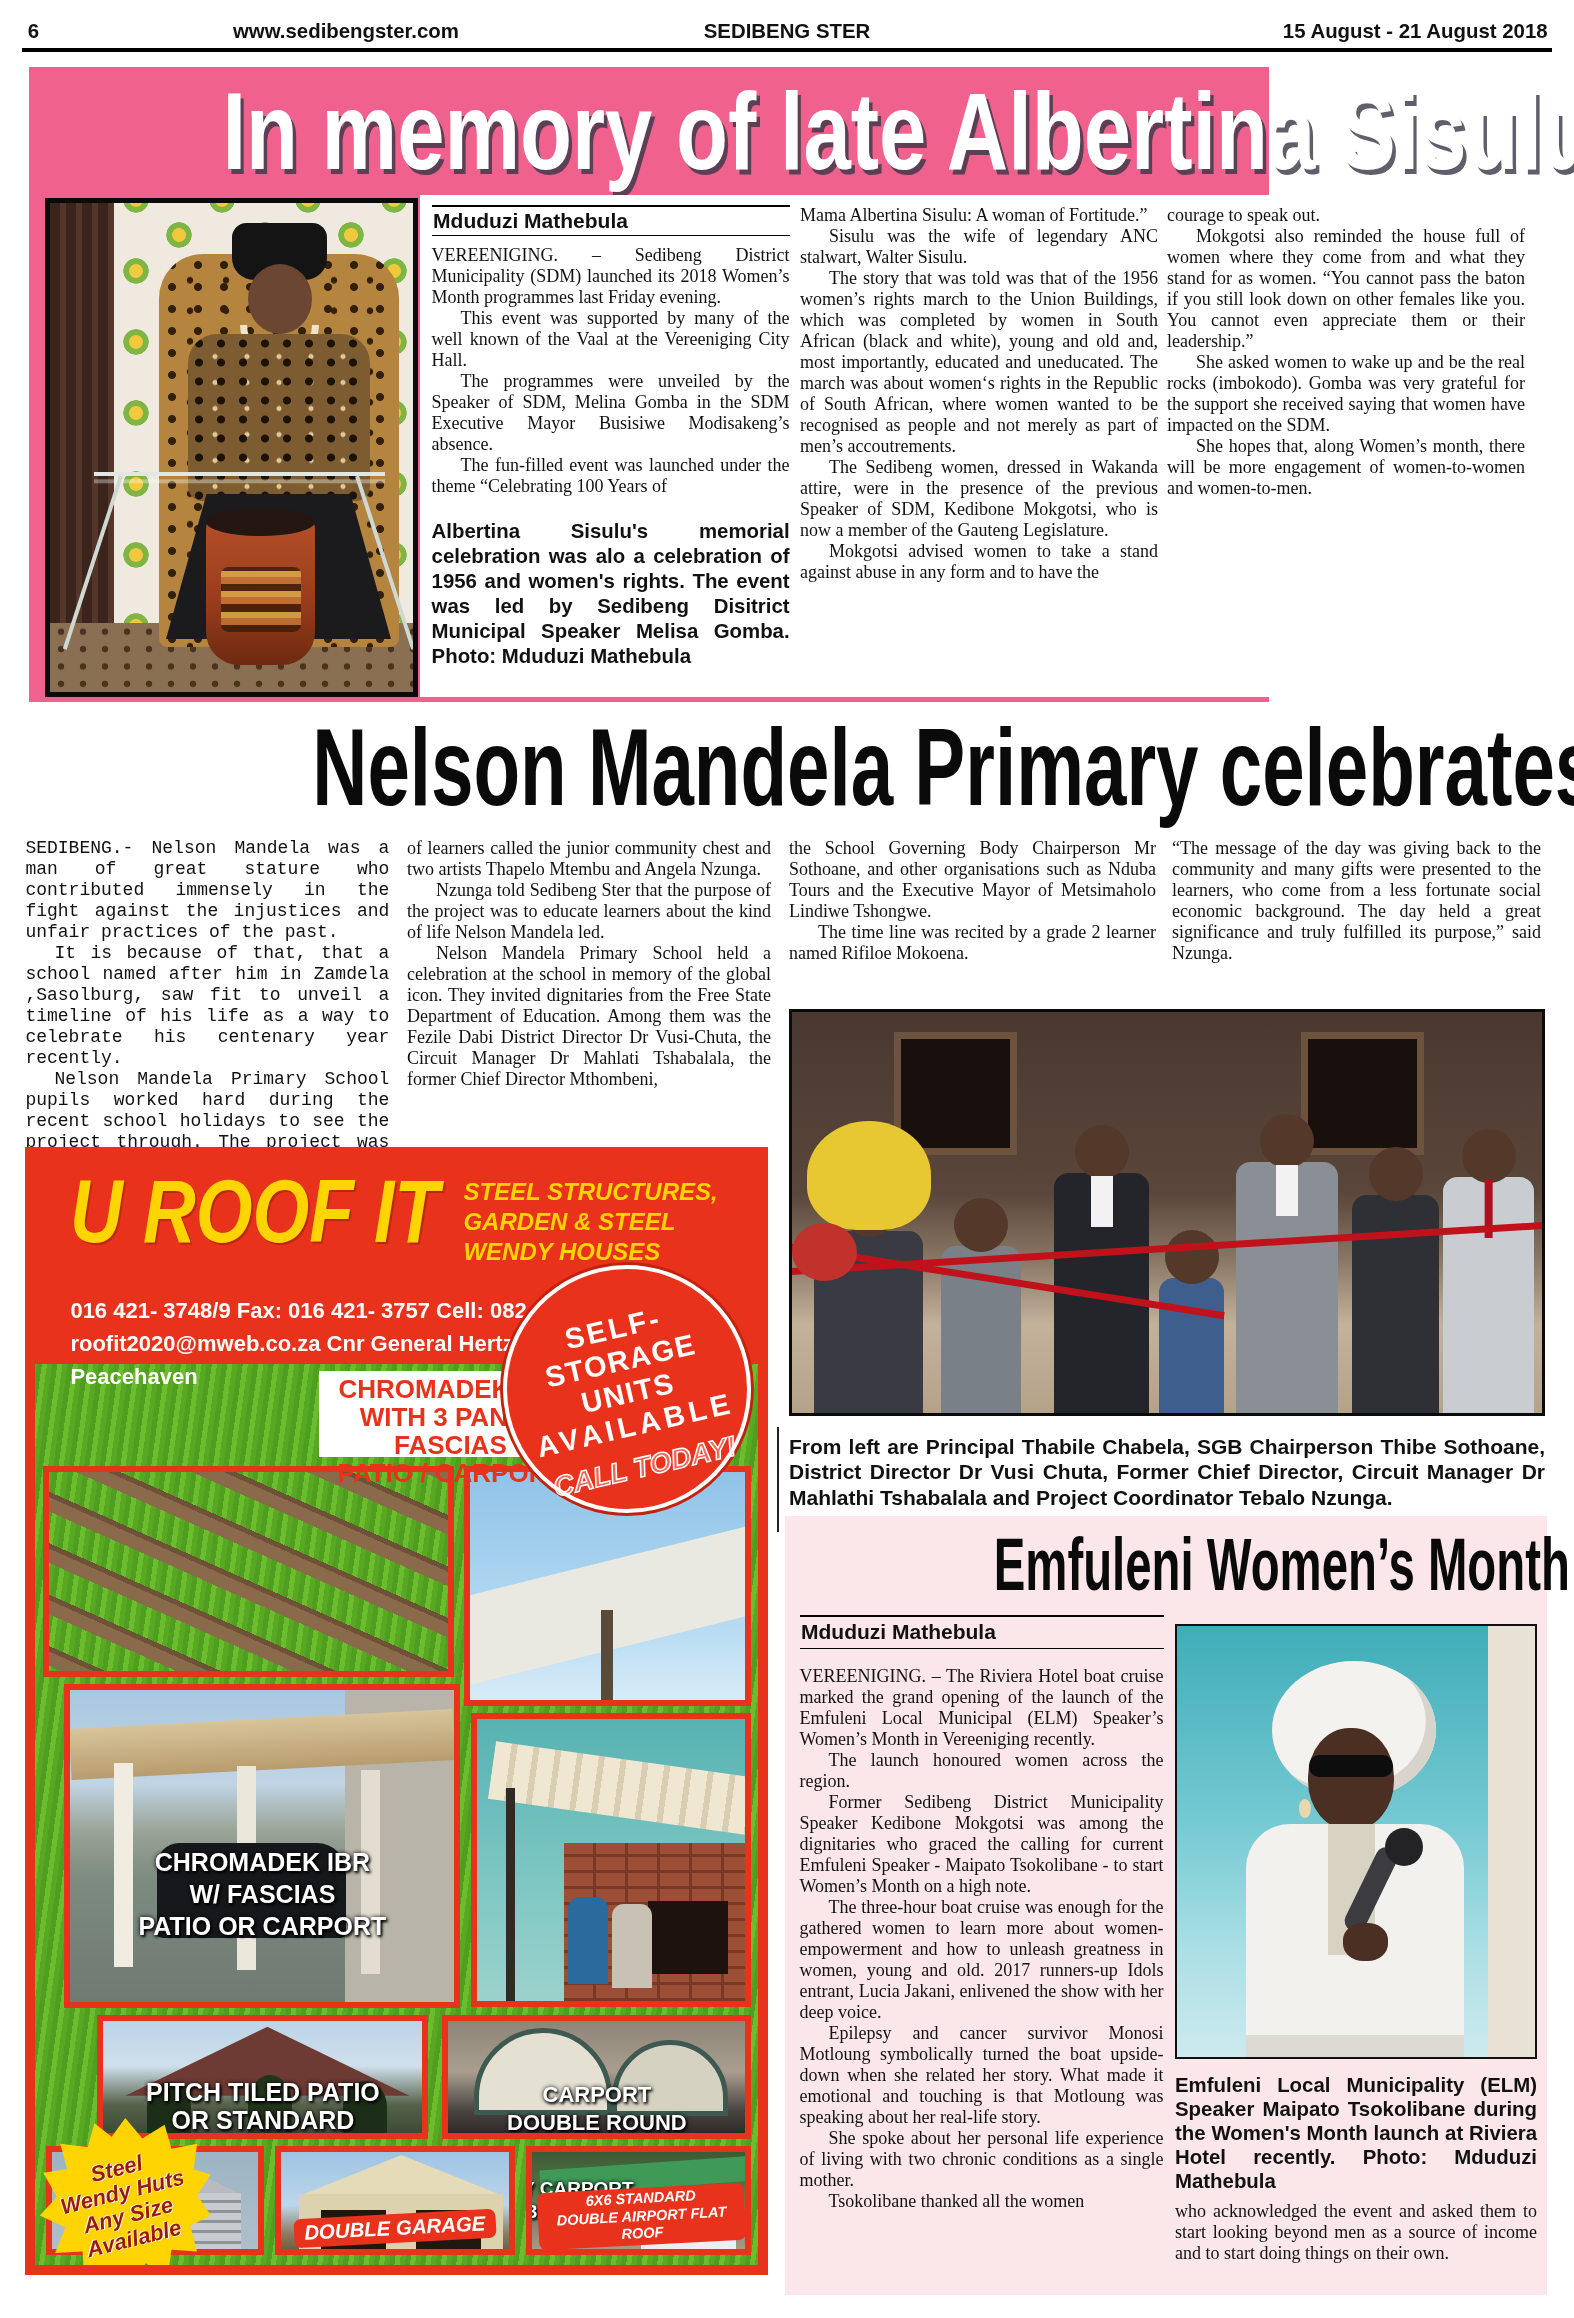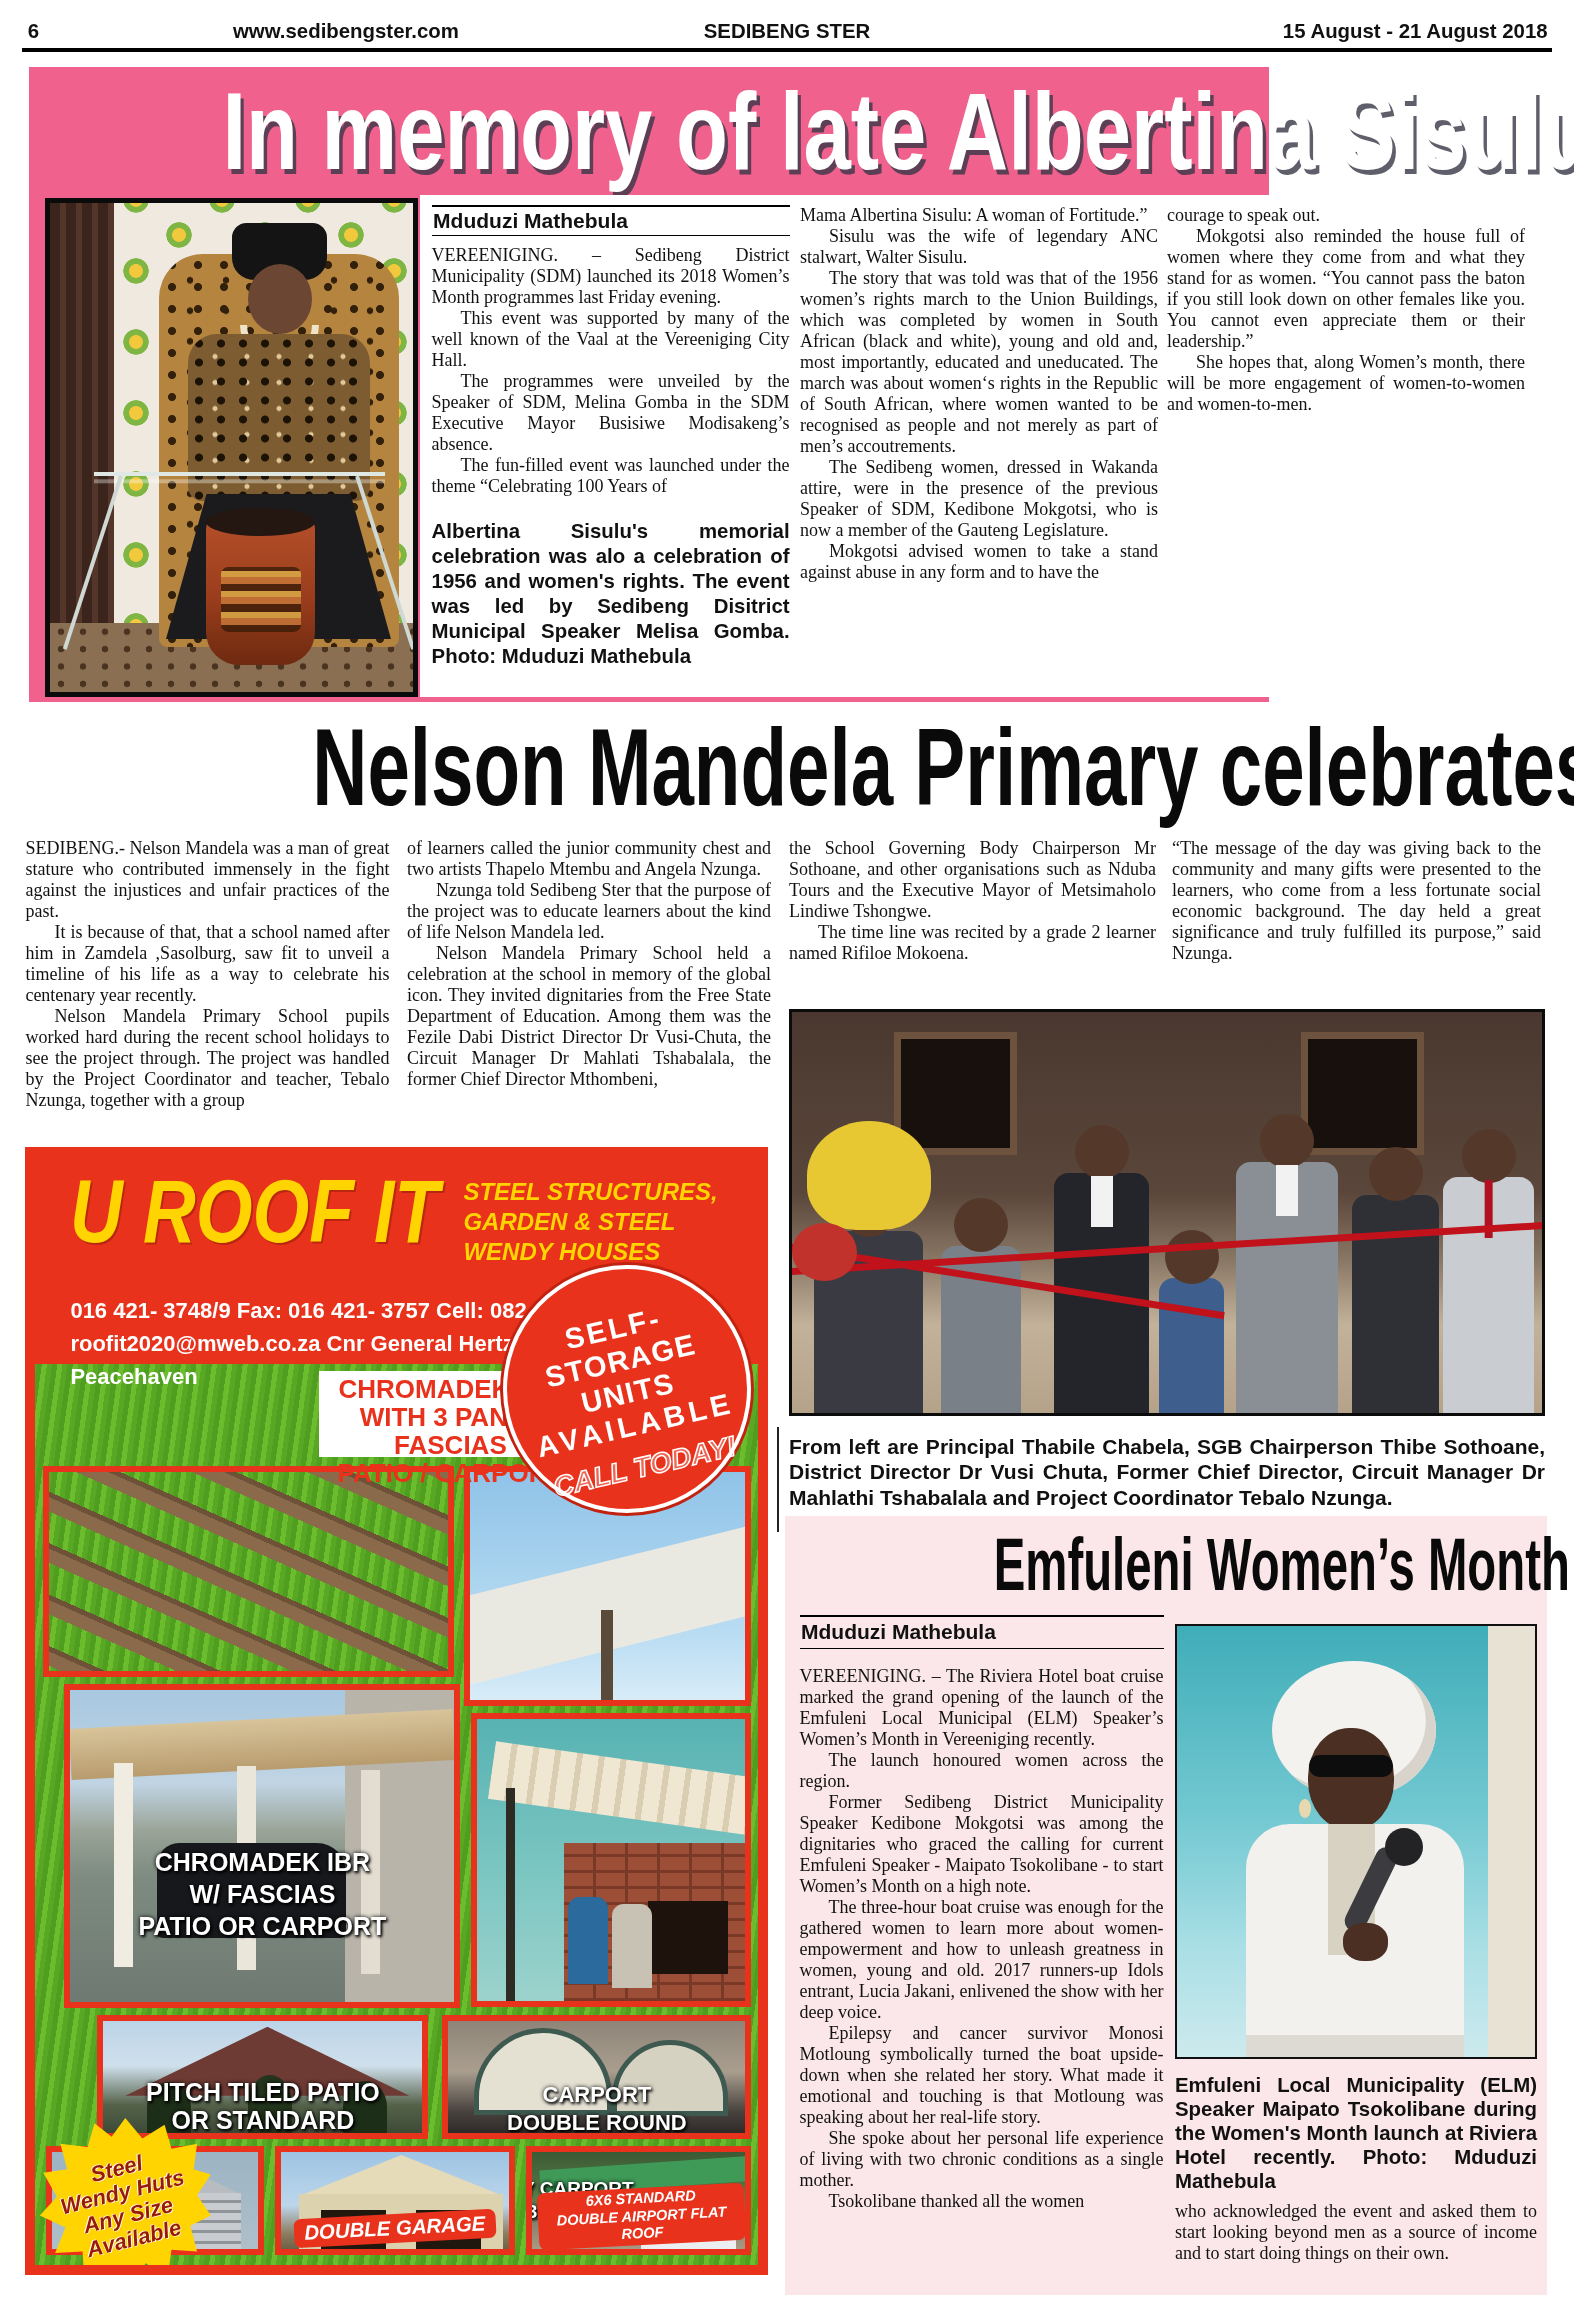--- a/index.html
+++ b/index.html
@@ -33,21 +33,21 @@
   .byline{font-family:"Liberation Sans",sans-serif;font-weight:bold;font-size:21px;
           border-top:2.9px solid #000;border-bottom:1.5px solid #000;padding:2.9px 1.5px 4.4px 1.5px;margin:0 0 8.7px 0;}
   .boldcap{font-family:"Liberation Sans",sans-serif;font-weight:bold;font-size:20.4px;line-height:25px;
            text-align:justify;margin-top:22px;}
 
   
   .headline2{position:absolute;left:0;top:709px;width:1574px;text-align:center;
              font-family:"Liberation Sans",sans-serif;font-weight:bold;font-size:109px;line-height:116px;color:#0a0a0a;}
   .headline2 .condense{transform:scaleX(.70);}
   .a2col{position:absolute;top:838px;font-size:18px;line-height:21px;}
-  .a2c1{left:25.4px;width:364px;}
+  .a2c1{left:25.4px;width:364px;font-family:Liberation Mono, monospace;}
   .a2c2{left:407px;width:364px;}
   .a2c3{left:789px;width:367px;}
   .a2c4{left:1172px;width:369px;}
   .a2photo{position:absolute;left:789px;top:1009px;width:756px;height:407px;
            border:3.6px solid #0b0b0b;box-sizing:border-box;overflow:hidden;
            background:linear-gradient(180deg,#4a3830 0%,#5a463a 45%,#8a7866 62%,#c3b29a 78%,#b4a289 100%);}
   .a2caption{position:absolute;left:789px;top:1434px;width:756px;
              font-family:"Liberation Sans",sans-serif;font-weight:bold;font-size:21px;line-height:25.4px;text-align:justify;}
   .vrule{position:absolute;left:777px;top:1427px;width:1.5px;height:105px;background:#222;}
 
@@ -181,20 +181,21 @@
       <div class="col c2">
           <p class="para first">Mama Albertina Sisulu: A woman of Fortitude.”</p>
           <p class="para">Sisulu was the wife of legendary ANC stalwart, Walter Sisulu.</p>
           <p class="para">The story that was told was that of the 1956 women’s rights march to the Union Buildings, which was completed by women in South African (black and white), young and old and, most importantly, educated and uneducated. The march was about women‘s rights in the Republic of South African, where women wanted to be recognised as people and not merely as part of men’s accoutrements.</p>
           <p class="para">The Sedibeng women, dressed in Wakanda attire, were in the presence of the previous Speaker of SDM, Kedibone Mokgotsi, who is now a member of the Gauteng Legislature.</p>
           <p class="para">Mokgotsi advised women to take a stand against abuse in any form and to have the</p>
         </div>
       <div class="col c3">
           <p class="para first">courage to speak out.</p>
           <p class="para">Mokgotsi also reminded the house full of women where they come from and what they stand for as women. “You cannot pass the baton if you still look down on other females like you. You cannot even appreciate them or their leadership.”</p>
+          <p class="para">She asked women to wake up and be the real rocks (imbokodo). Gomba was very grateful for the support she received saying that women have impacted on the SDM.</p>
           <p class="para">She hopes that, along Women’s month, there will be more engagement of women-to-women and women-to-men.</p>
         </div>
     </div>
   </section>
 
   <div class="headline2">
     <span class="condense">Nelson Mandela Primary celebrates Tata</span>
   </div>
   <div class="a2col a2c1">
       <p class="para first">SEDIBENG.- Nelson Mandela was a man of great stature who contributed immensely in the fight against the injustices and unfair practices of the past.</p>

